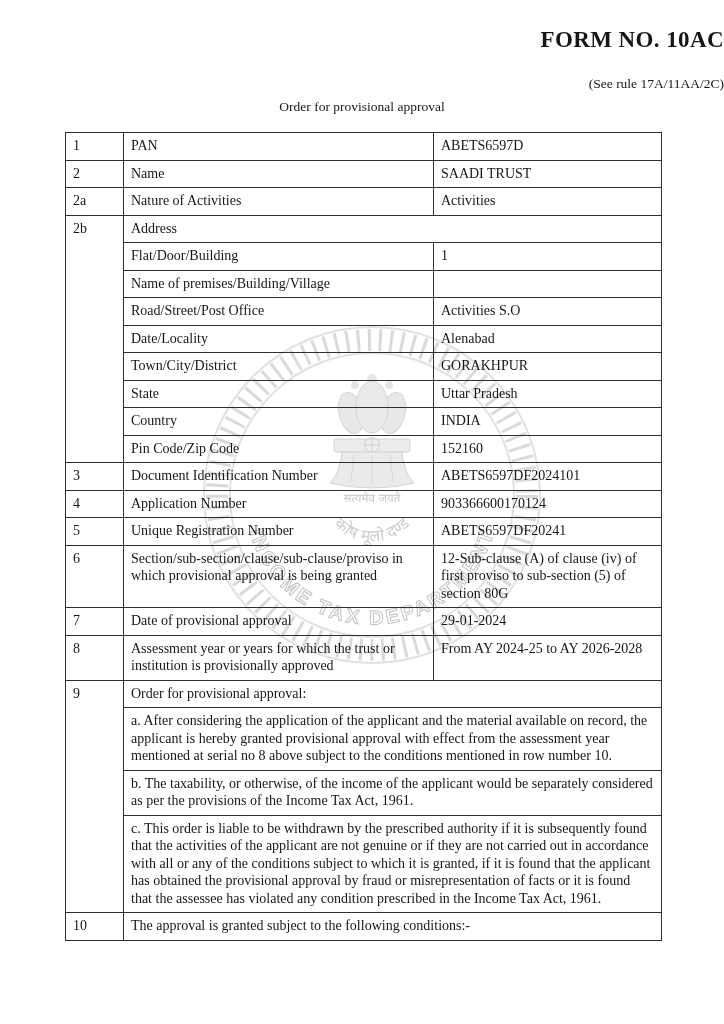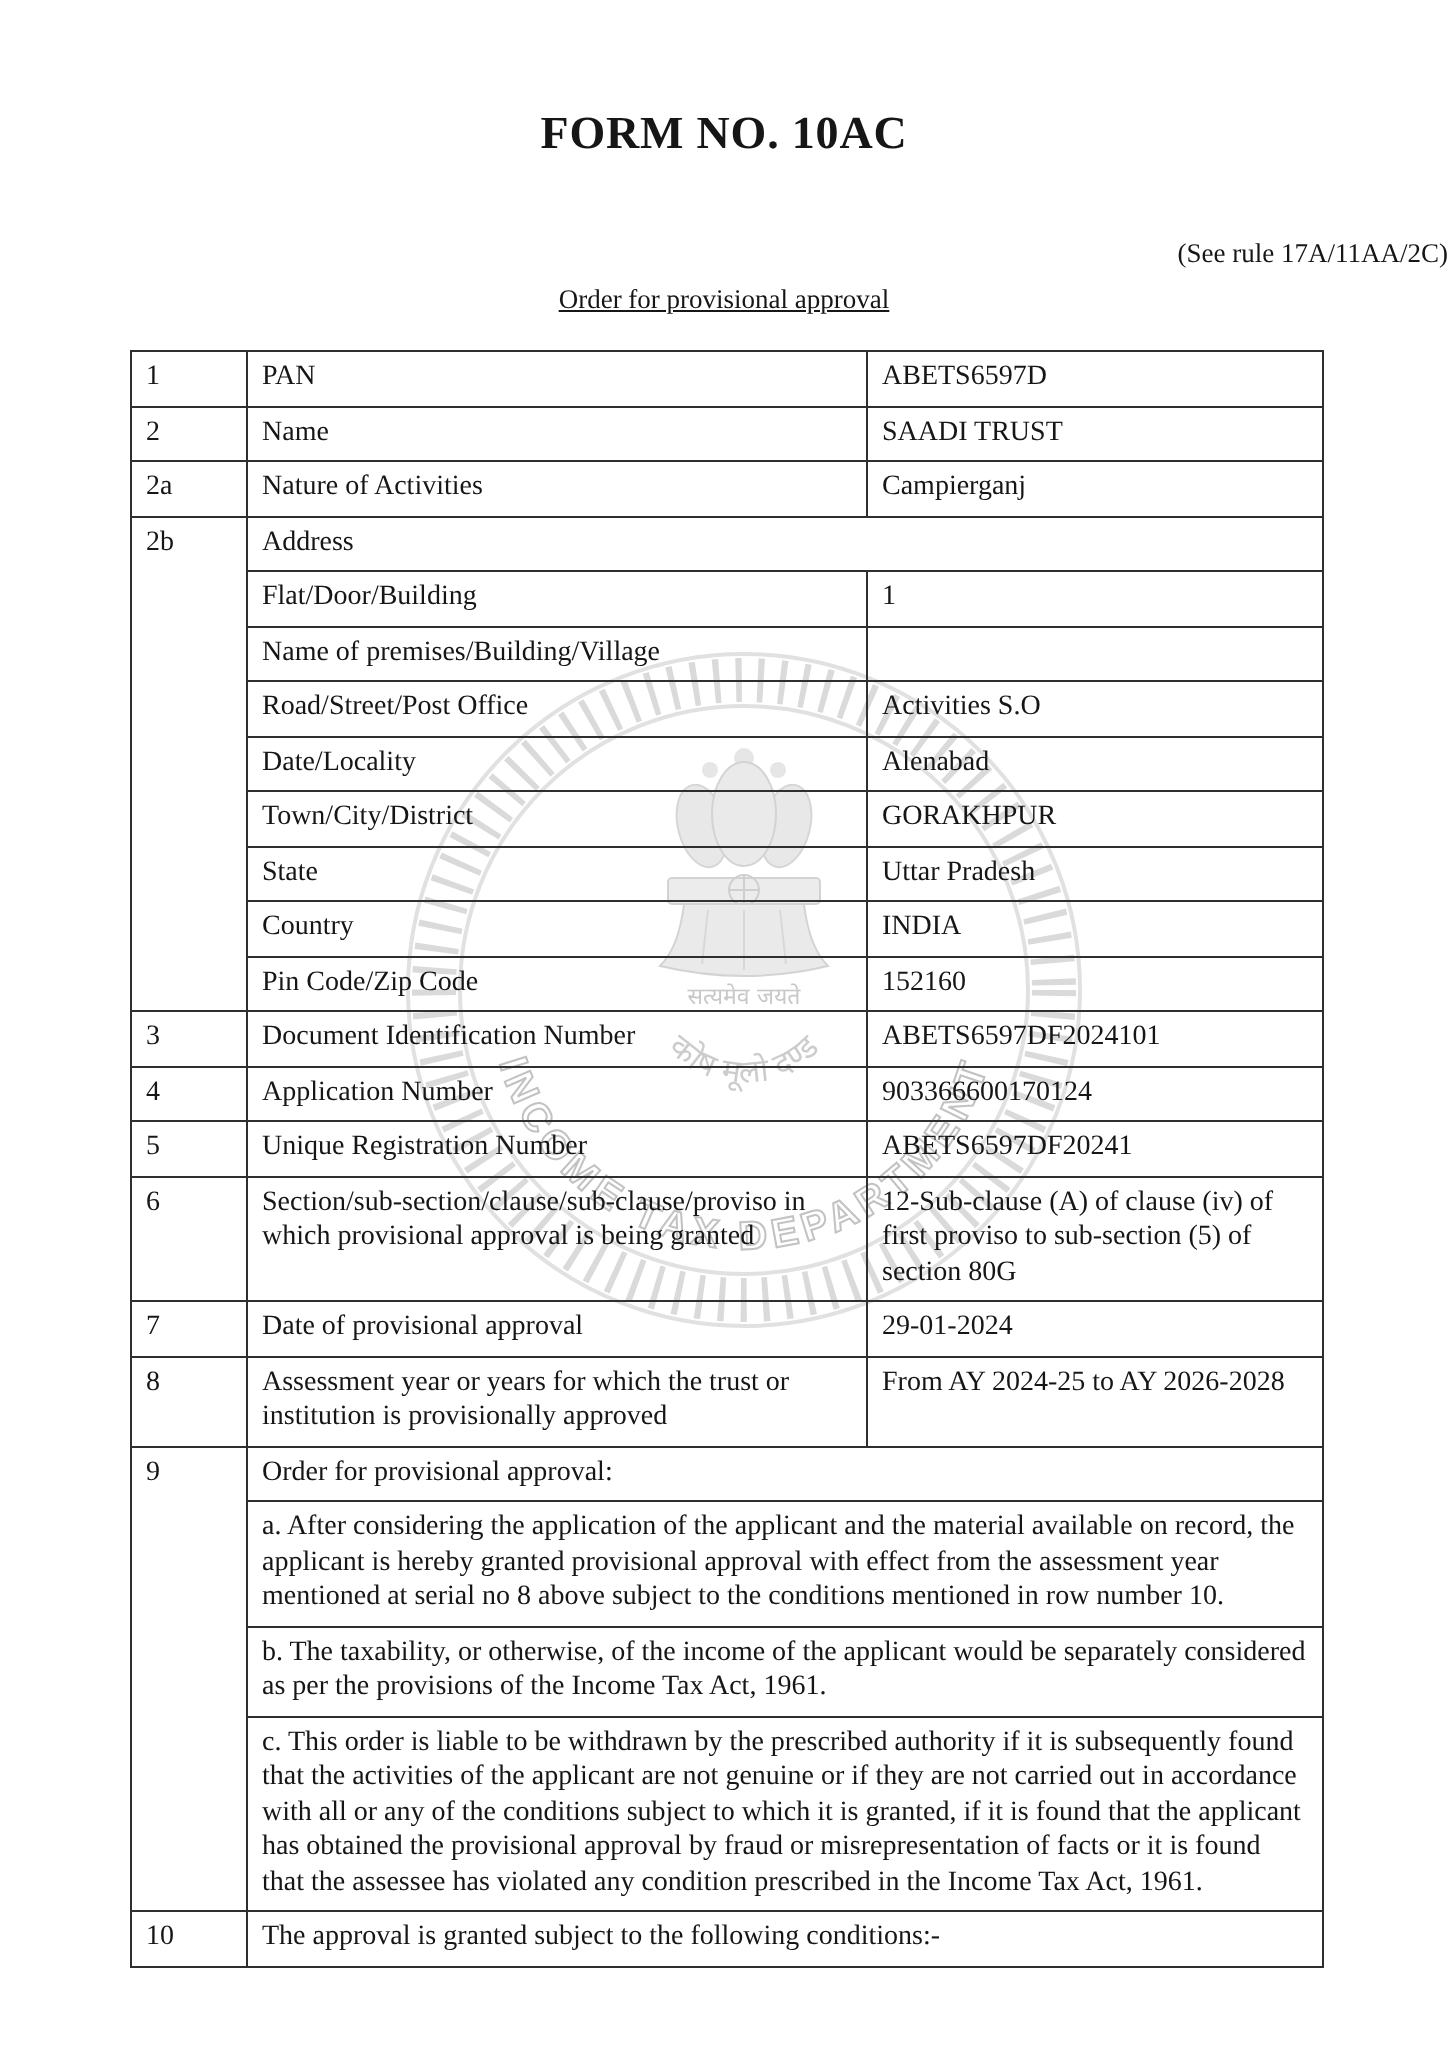--- a/index.html
+++ b/index.html
@@ -1,23 +1,23 @@
 <!DOCTYPE html>
 <html><head>
 <meta charset="utf-8">
 <style>
   html,body{margin:0;padding:0;}
   body{
     width:724px;height:1024px;background:#ffffff;position:relative;overflow:hidden;
     font-family:"Liberation Serif", serif;color:#161616;
   }
   .page-header{position:relative;z-index:2;text-align:center;}
-  .form-title{margin:16px;padding-top:38px;font-size:23px;font-weight:bold;letter-spacing:.4px;}
+  .form-title{margin:0;padding-top:27px;font-size:23px;font-weight:bold;letter-spacing:.4px;text-align:right;}
   .form-rule{margin:0;padding-top:23px;font-size:13.5px;text-align:right;}
-  .form-subtitle{margin:0;padding-top:7px;font-size:13.5px;text-decoration:underline;}
+  .form-subtitle{margin:0;padding-top:7px;font-size:13.5px;}
 
   
   .watermark{position:absolute;left:132px;top:255px;width:480px;height:480px;z-index:0;text-align:right;}
   .wm-devanagari{font-family:"DejaVu Sans", sans-serif;}
 
   table.form-table{
     position:relative;z-index:1;background:transparent;
     border-collapse:collapse;table-layout:fixed;
     margin:17px 0 0 65px;width:596px;
     font-size:14px;line-height:1.25;
@@ -94,21 +94,21 @@
       <td>ABETS6597D</td>
     </tr>
     <tr>
       <td class="cell-no">2</td>
       <td>Name</td>
       <td>SAADI TRUST</td>
     </tr>
     <tr>
       <td class="cell-no">2a</td>
       <td>Nature of Activities</td>
-      <td>Campierganj</td>
+      <td>Activities</td>
     </tr>
 
     <tr>
       <td class="cell-no" rowspan="9">2b</td>
       <td colspan="2">Address</td>
     </tr>
     <tr>
       <td>Flat/Door/Building</td>
       <td>1</td>
     </tr>

